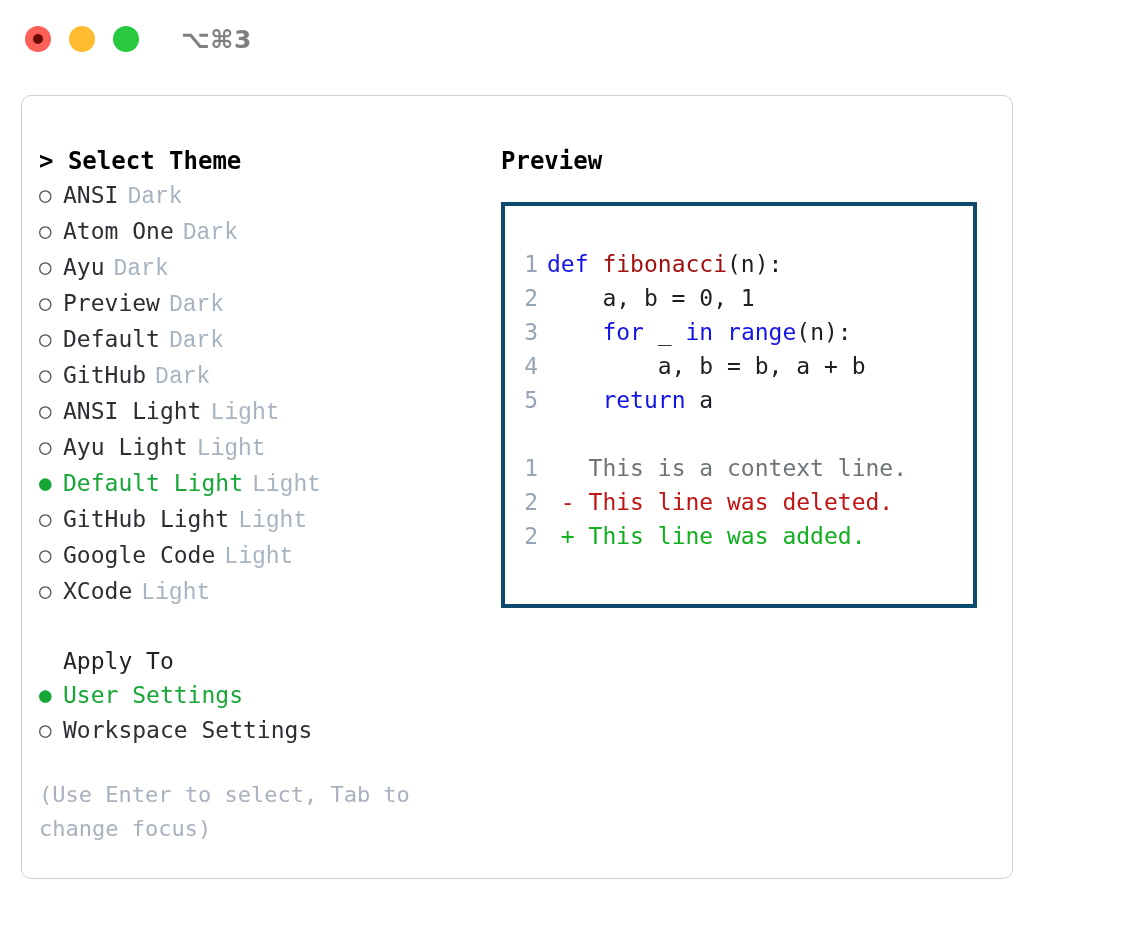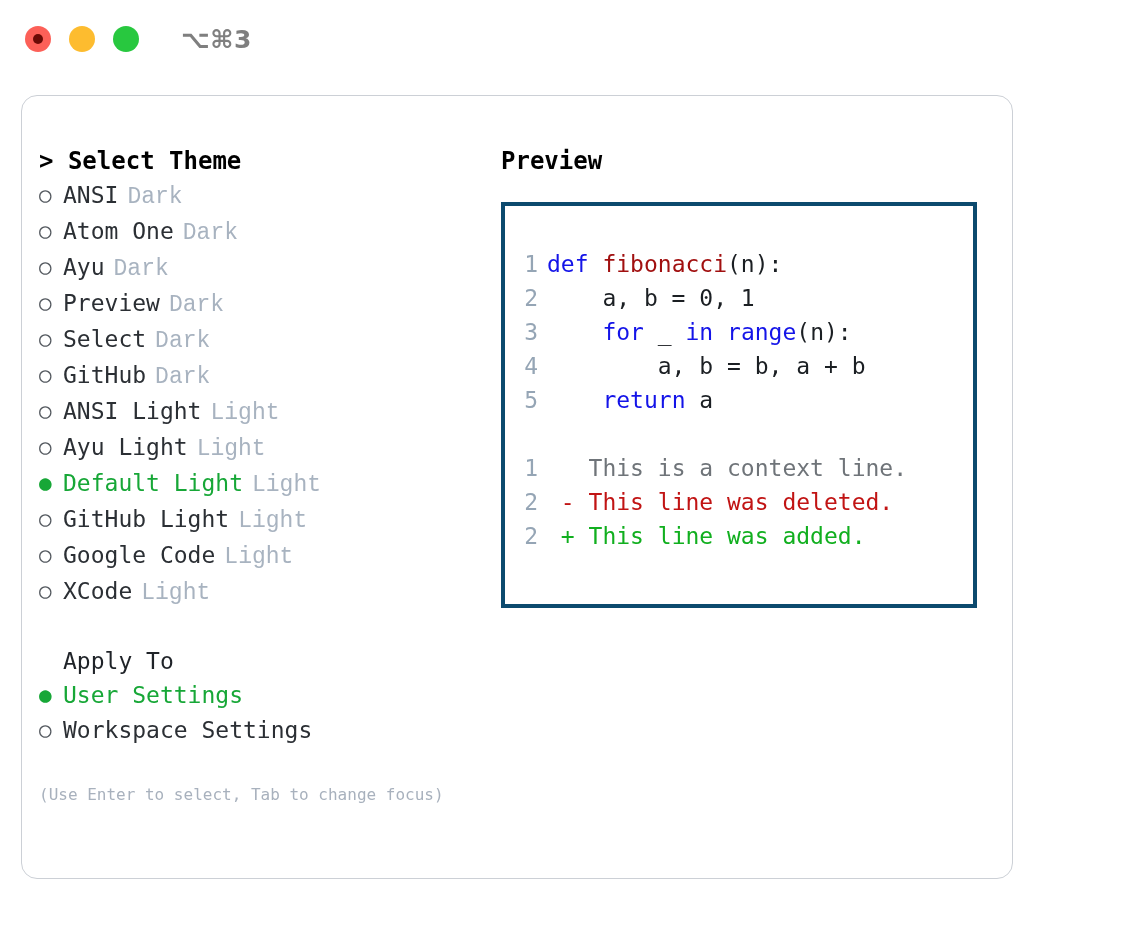--- a/index.html
+++ b/index.html
@@ -60,21 +60,21 @@
   }
 
   
   .panel {
     position: absolute;
     left: 21px;
     top: 95px;
     width: 992px;
     height: 784px;
     border: 1.5px solid #ccd0d6;
-    border-radius: 16px;
+    border-radius: 10px;
     box-sizing: border-box;
     background: #ffffff;
   }
 
   .panel-inner {
     position: relative;
     width: 100%;
     height: 100%;
   }
 
@@ -124,21 +124,21 @@
   .apply-header {
     font-size: 23px;
     color: #1f2328;
     line-height: 34px;
     padding-left: 24px;
     white-space: pre;
   }
 
   .hint {
     margin-top: 30px;
-    font-size: 16px;
+    font-size: 22px;
     color: #a8b1bd;
     line-height: 34px;
     width: 408px;
     white-space: normal;
   }
 
   
   .right-col {
     position: absolute;
     left: 479px;
@@ -200,21 +200,21 @@
 <div class="panel">
   <div class="panel-inner">
 
     <div class="left-col">
       <div class="list-header">&gt; Select Theme</div>
       <div id="theme-list">
           <div class="theme-row"><span class="bullet">○</span><span class="theme-name">ANSI</span><span class="theme-tag">Dark</span></div>
           <div class="theme-row"><span class="bullet">○</span><span class="theme-name">Atom One</span><span class="theme-tag">Dark</span></div>
           <div class="theme-row"><span class="bullet">○</span><span class="theme-name">Ayu</span><span class="theme-tag">Dark</span></div>
           <div class="theme-row"><span class="bullet">○</span><span class="theme-name">Preview</span><span class="theme-tag">Dark</span></div>
-          <div class="theme-row"><span class="bullet">○</span><span class="theme-name">Select</span><span class="theme-tag">Dark</span></div>
+          <div class="theme-row"><span class="bullet">○</span><span class="theme-name">Default</span><span class="theme-tag">Dark</span></div>
           <div class="theme-row"><span class="bullet">○</span><span class="theme-name">GitHub</span><span class="theme-tag">Dark</span></div>
           <div class="theme-row"><span class="bullet">○</span><span class="theme-name">ANSI Light</span><span class="theme-tag">Light</span></div>
           <div class="theme-row"><span class="bullet">○</span><span class="theme-name">Ayu Light</span><span class="theme-tag">Light</span></div>
           <div class="theme-row selected"><span class="bullet sel">●</span><span class="theme-name">Default Light</span><span class="theme-tag">Light</span></div>
           <div class="theme-row"><span class="bullet">○</span><span class="theme-name">GitHub Light</span><span class="theme-tag">Light</span></div>
           <div class="theme-row"><span class="bullet">○</span><span class="theme-name">Google Code</span><span class="theme-tag">Light</span></div>
           <div class="theme-row"><span class="bullet">○</span><span class="theme-name">XCode</span><span class="theme-tag">Light</span></div>
         </div>
 
       <div class="section-gap"></div>

